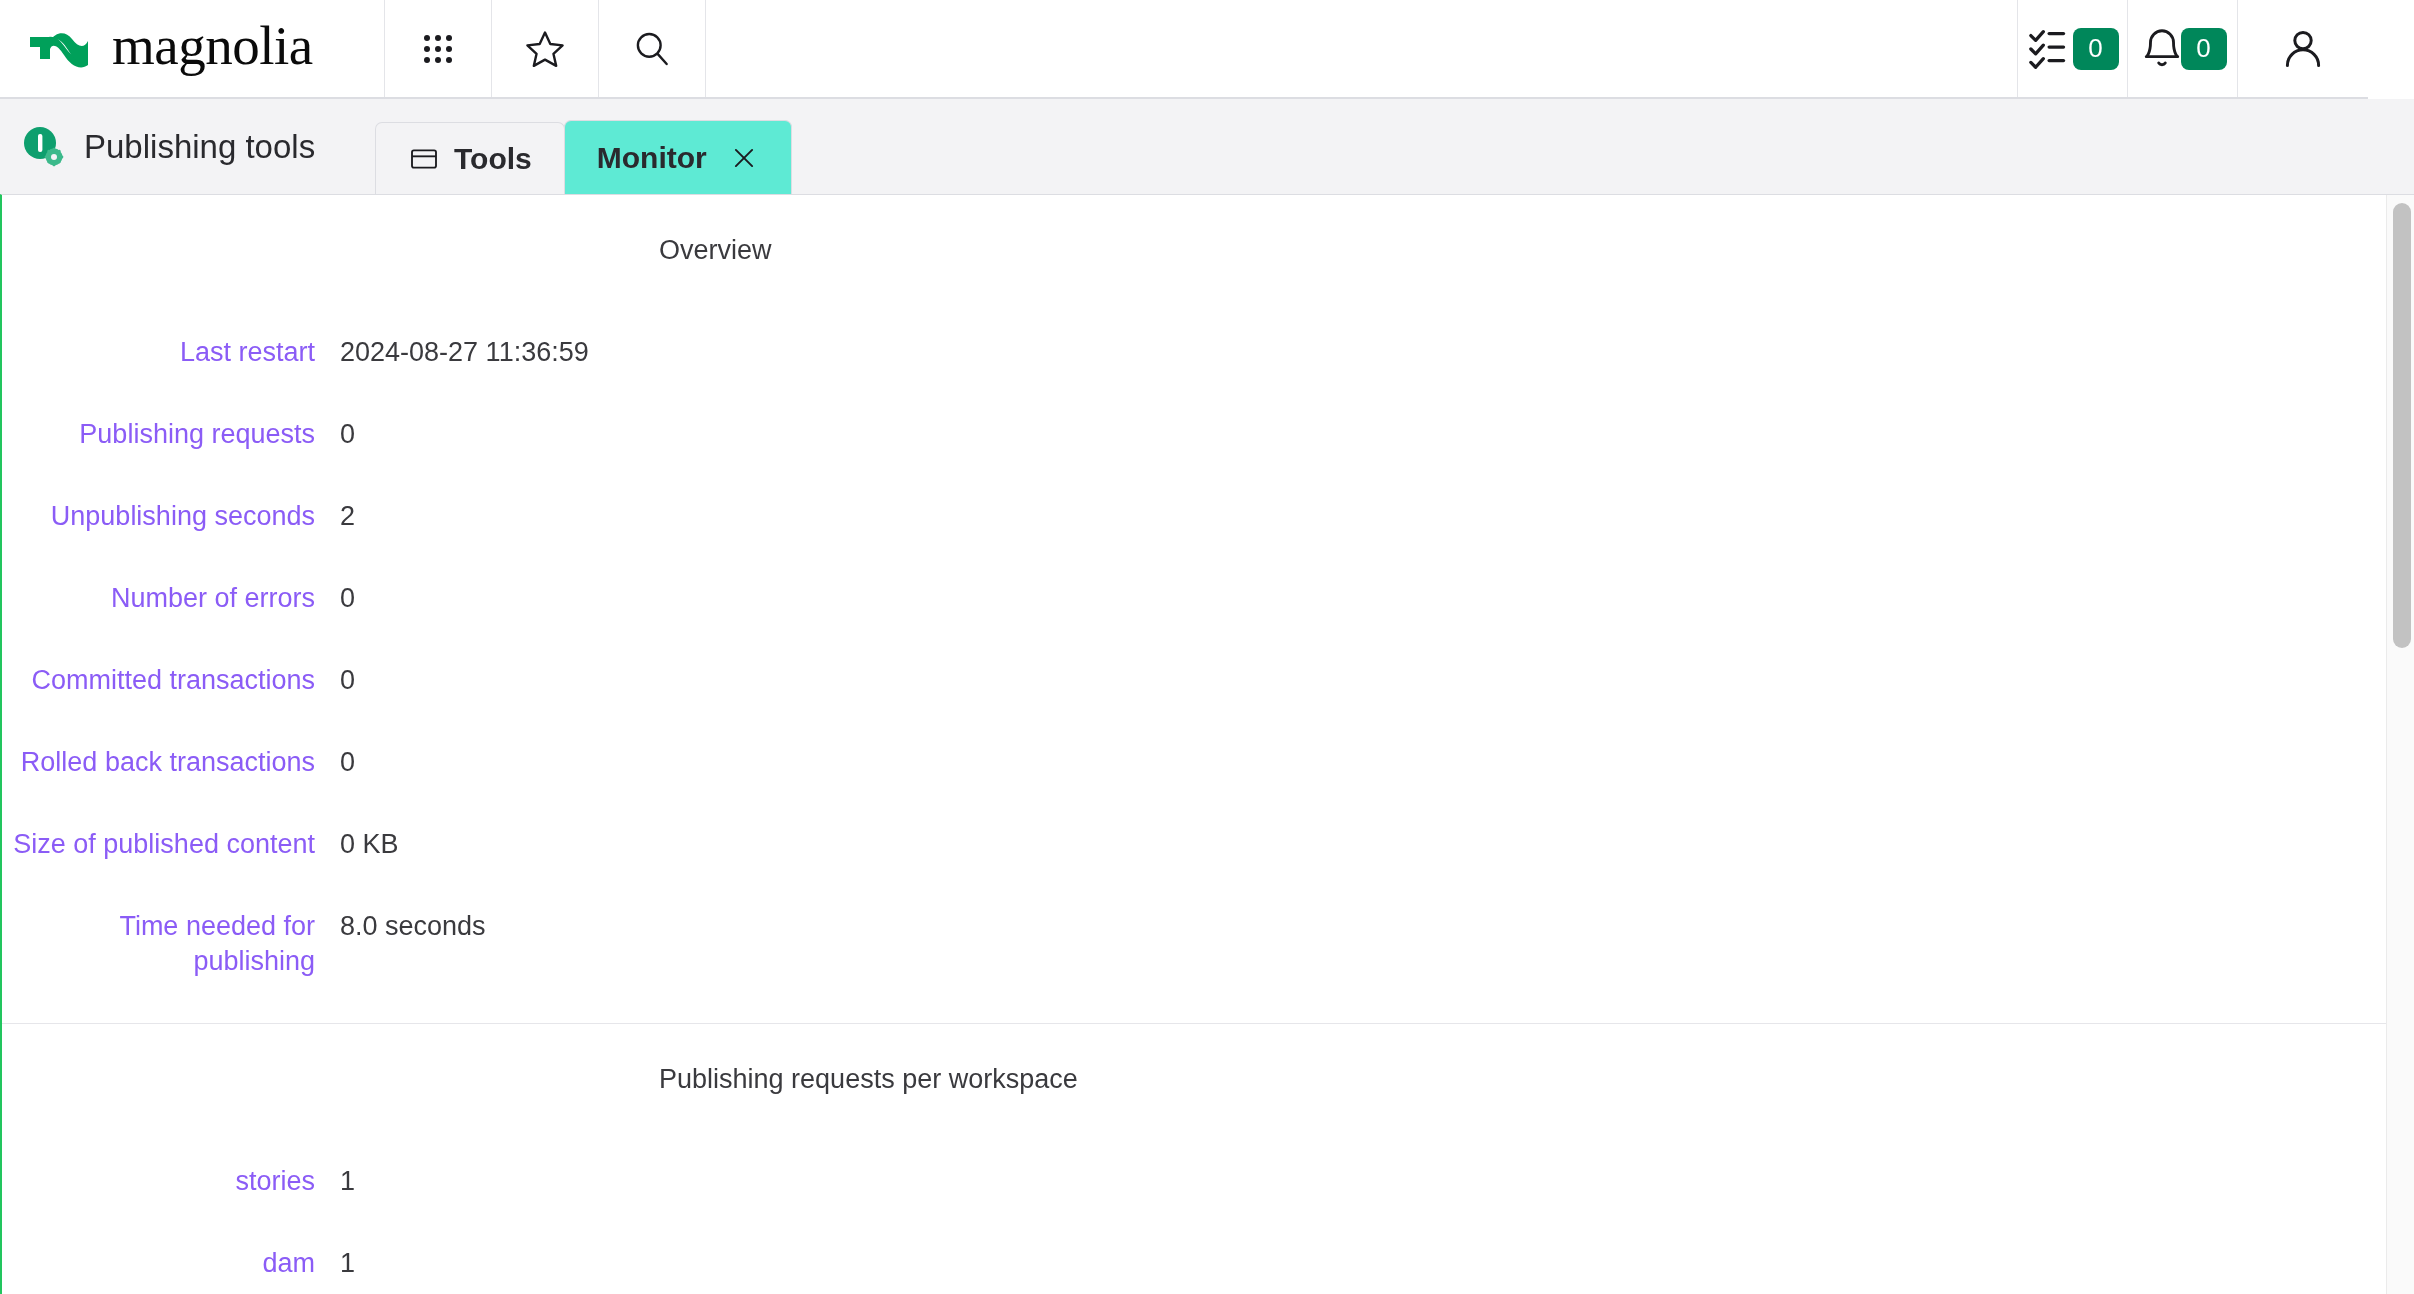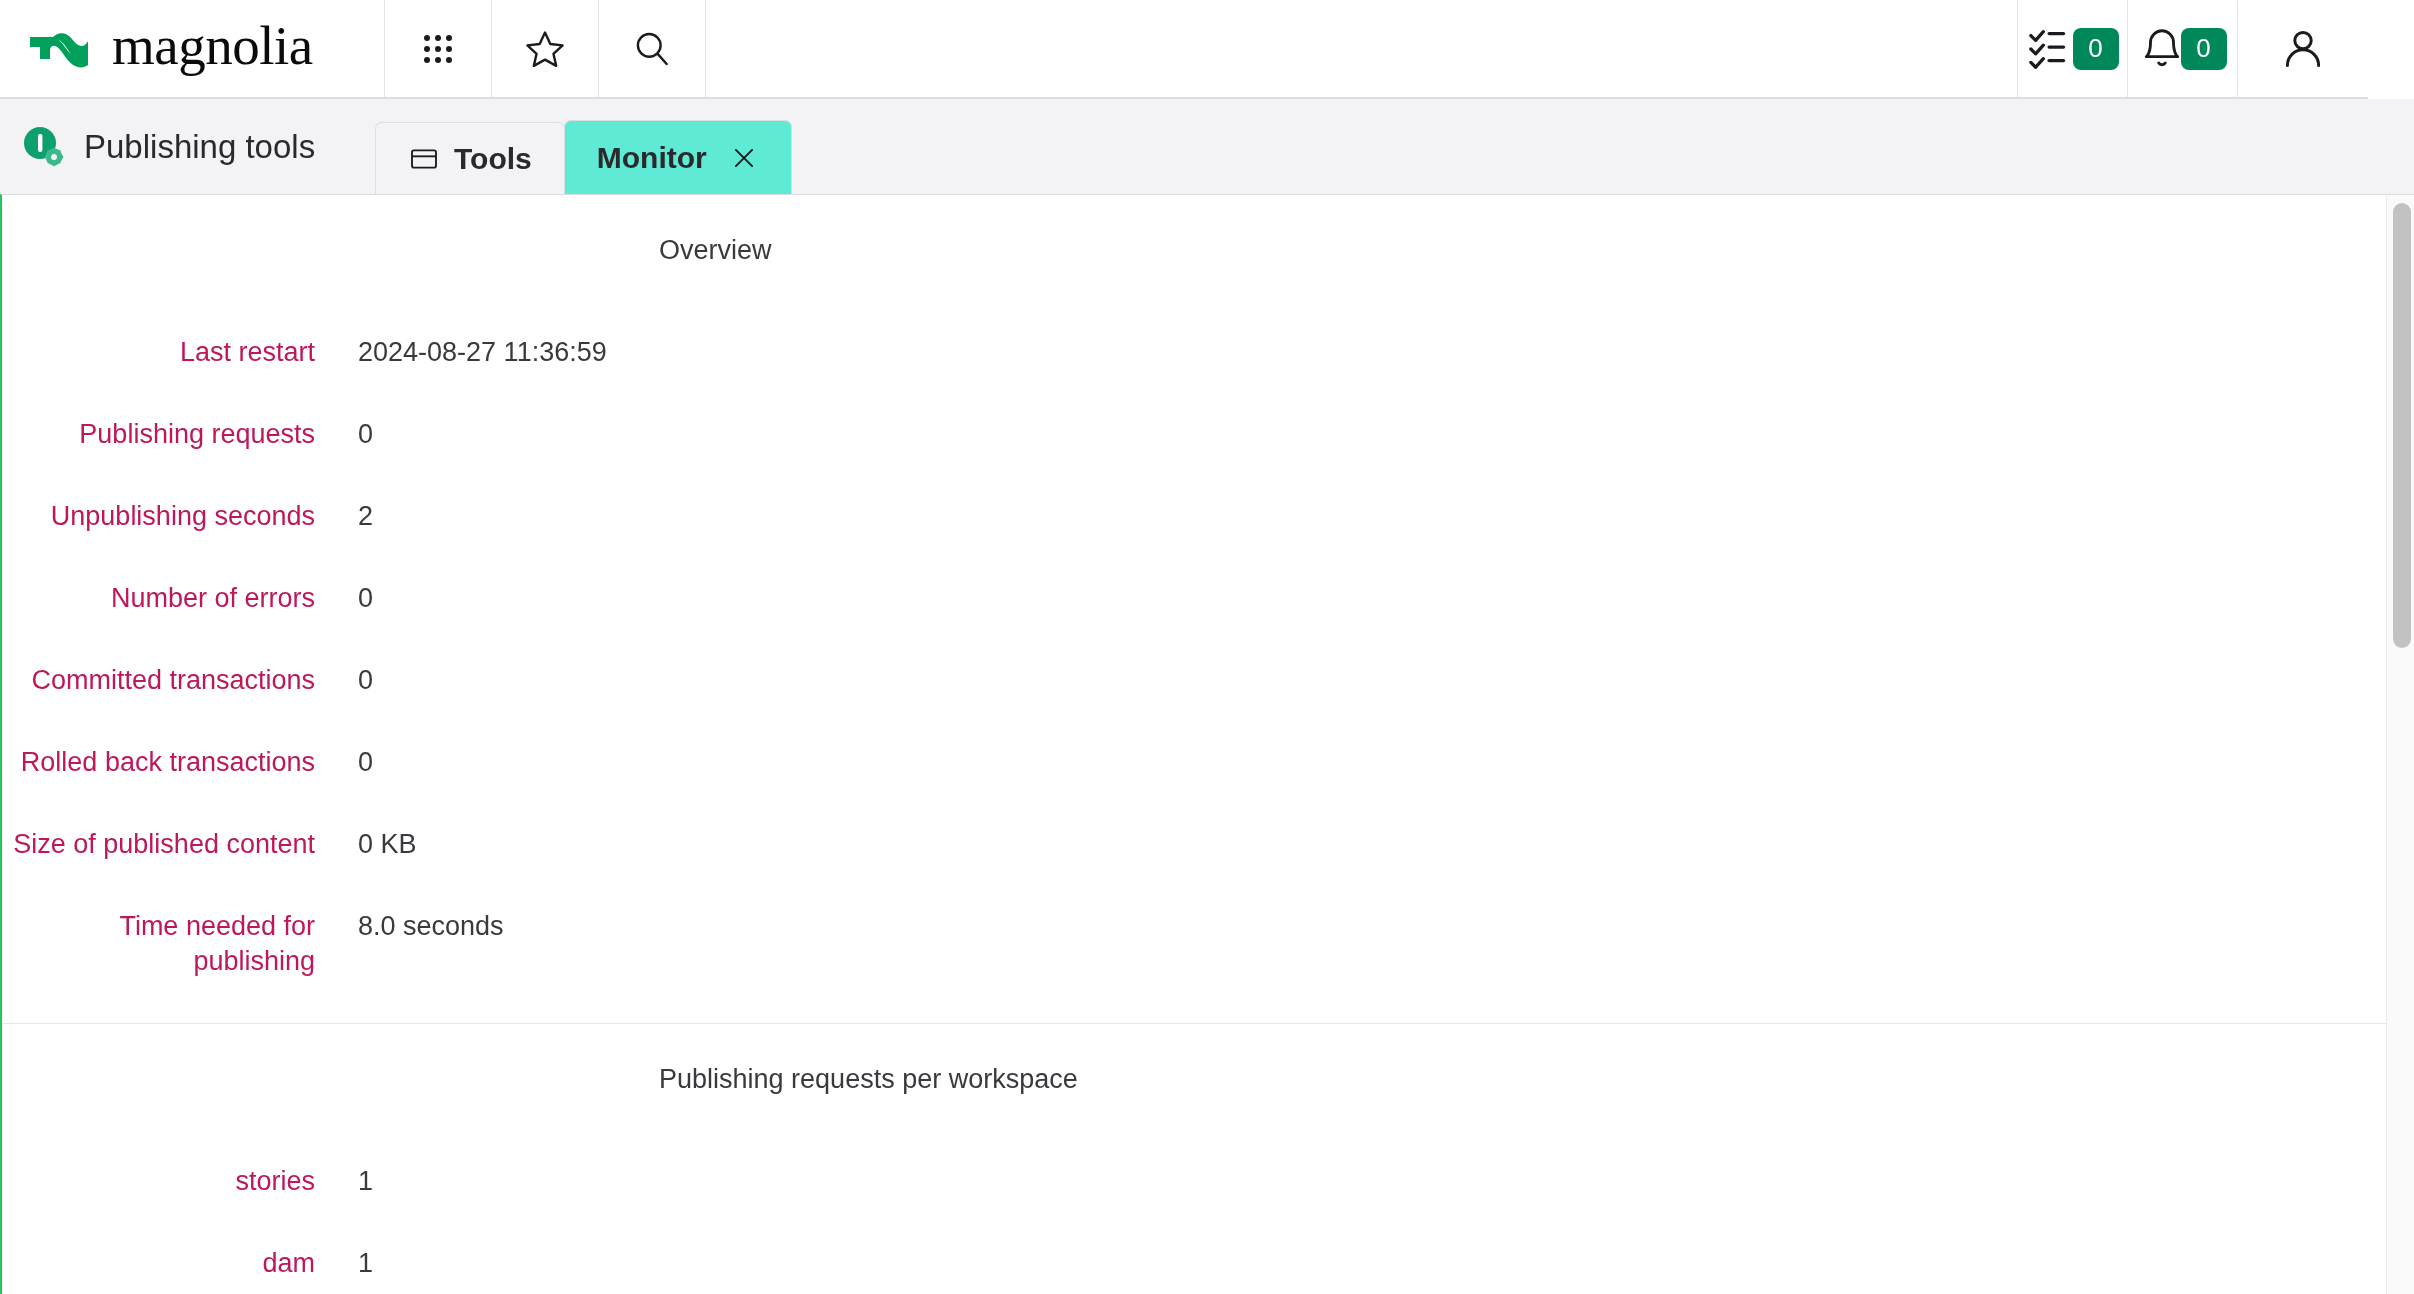--- a/index.html
+++ b/index.html
@@ -195,27 +195,27 @@
     display: flex;
     align-items: baseline;
     min-height: 48px;
     margin-bottom: 34px;
   }
   .row:last-child { margin-bottom: 0; }
   .row-label {
     width: 313px;
     text-align: right;
     font-size: 27px;
-    color: #be185d;
+    color: #8b5cf6;
     line-height: 1.3;
     flex: 0 0 auto;
     padding-right: 0;
   }
   .row-value {
-    margin-left: 43px;
+    margin-left: 25px;
     font-size: 27px;
     color: #3a3a3e;
     line-height: 1.3;
   }
   .section-title-row { margin-bottom: 52px; }
   .section-title {
     margin-left: 344px;
     font-size: 27px;
     color: #3a3a3e;
   }

